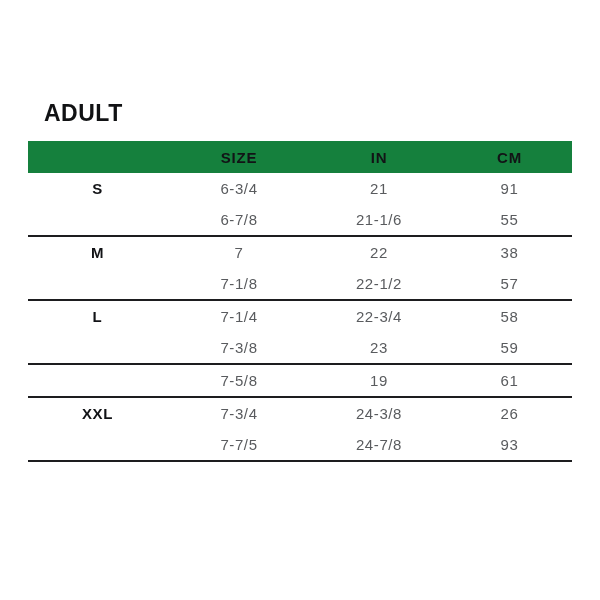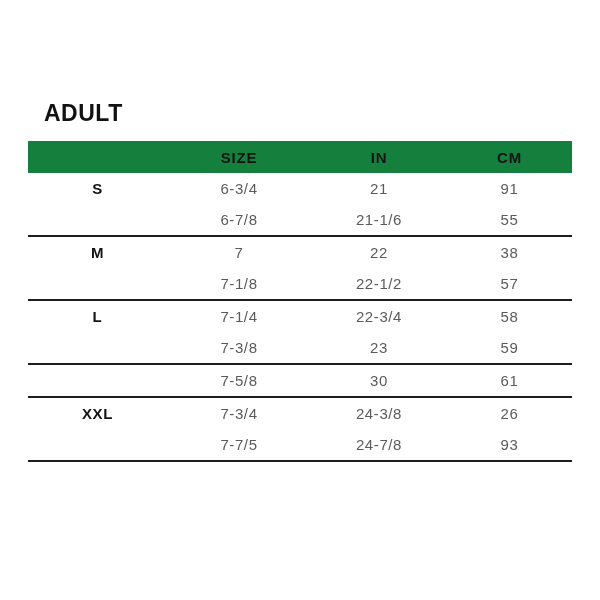--- a/index.html
+++ b/index.html
@@ -125,21 +125,21 @@
           </tr>
           <tr class="group-end">
             <td class="size-label"></td>
             <td>7-3/8</td>
             <td>23</td>
             <td>59</td>
           </tr>
           <tr class="group-end">
             <td class="size-label"></td>
             <td>7-5/8</td>
-            <td>30</td>
+            <td>19</td>
             <td>61</td>
           </tr>
           <tr>
             <td class="size-label">XXL</td>
             <td>7-3/4</td>
             <td>24-3/8</td>
             <td>26</td>
           </tr>
           <tr class="group-end">
             <td class="size-label"></td>

